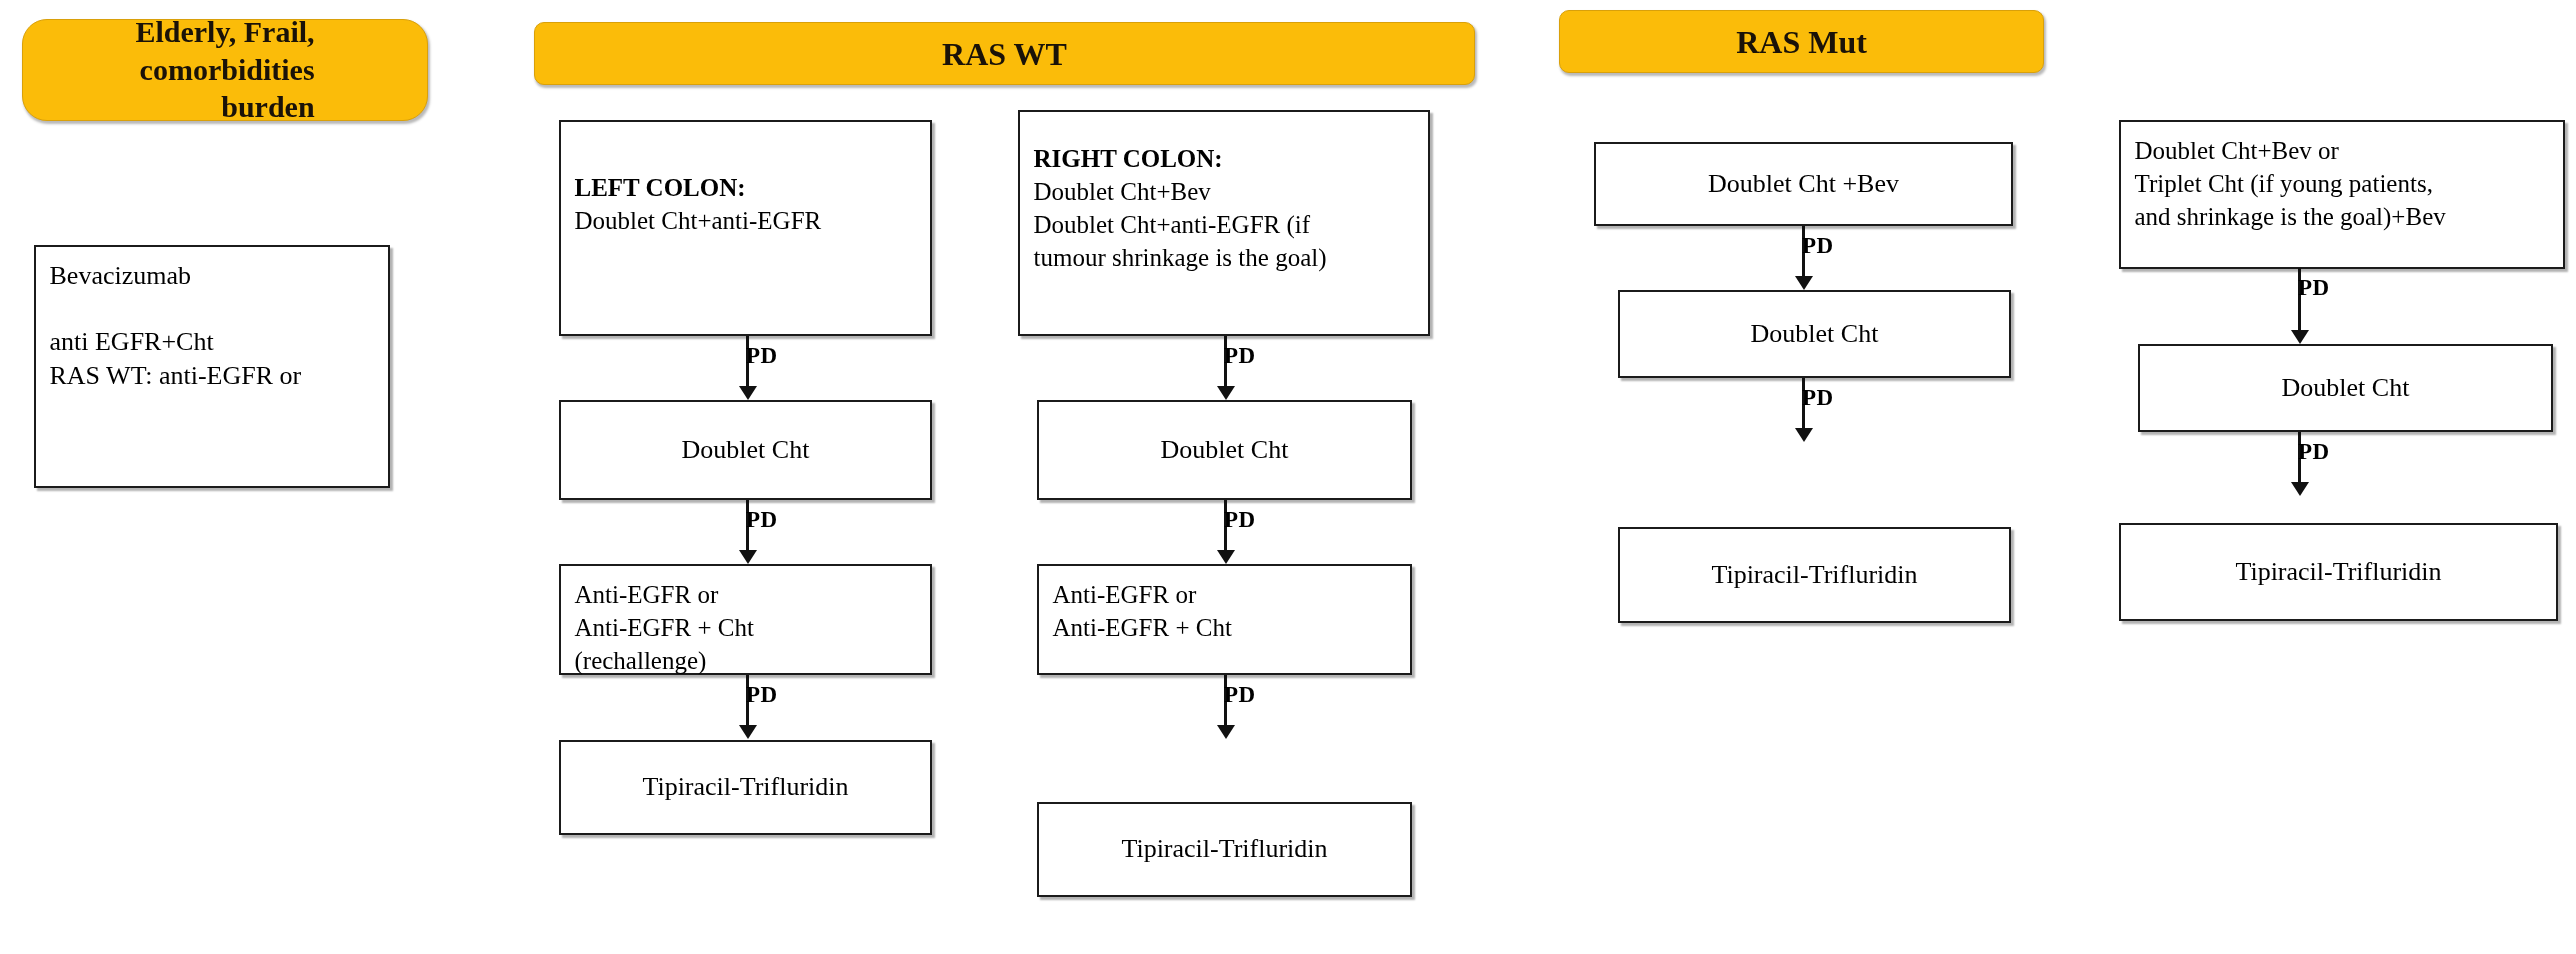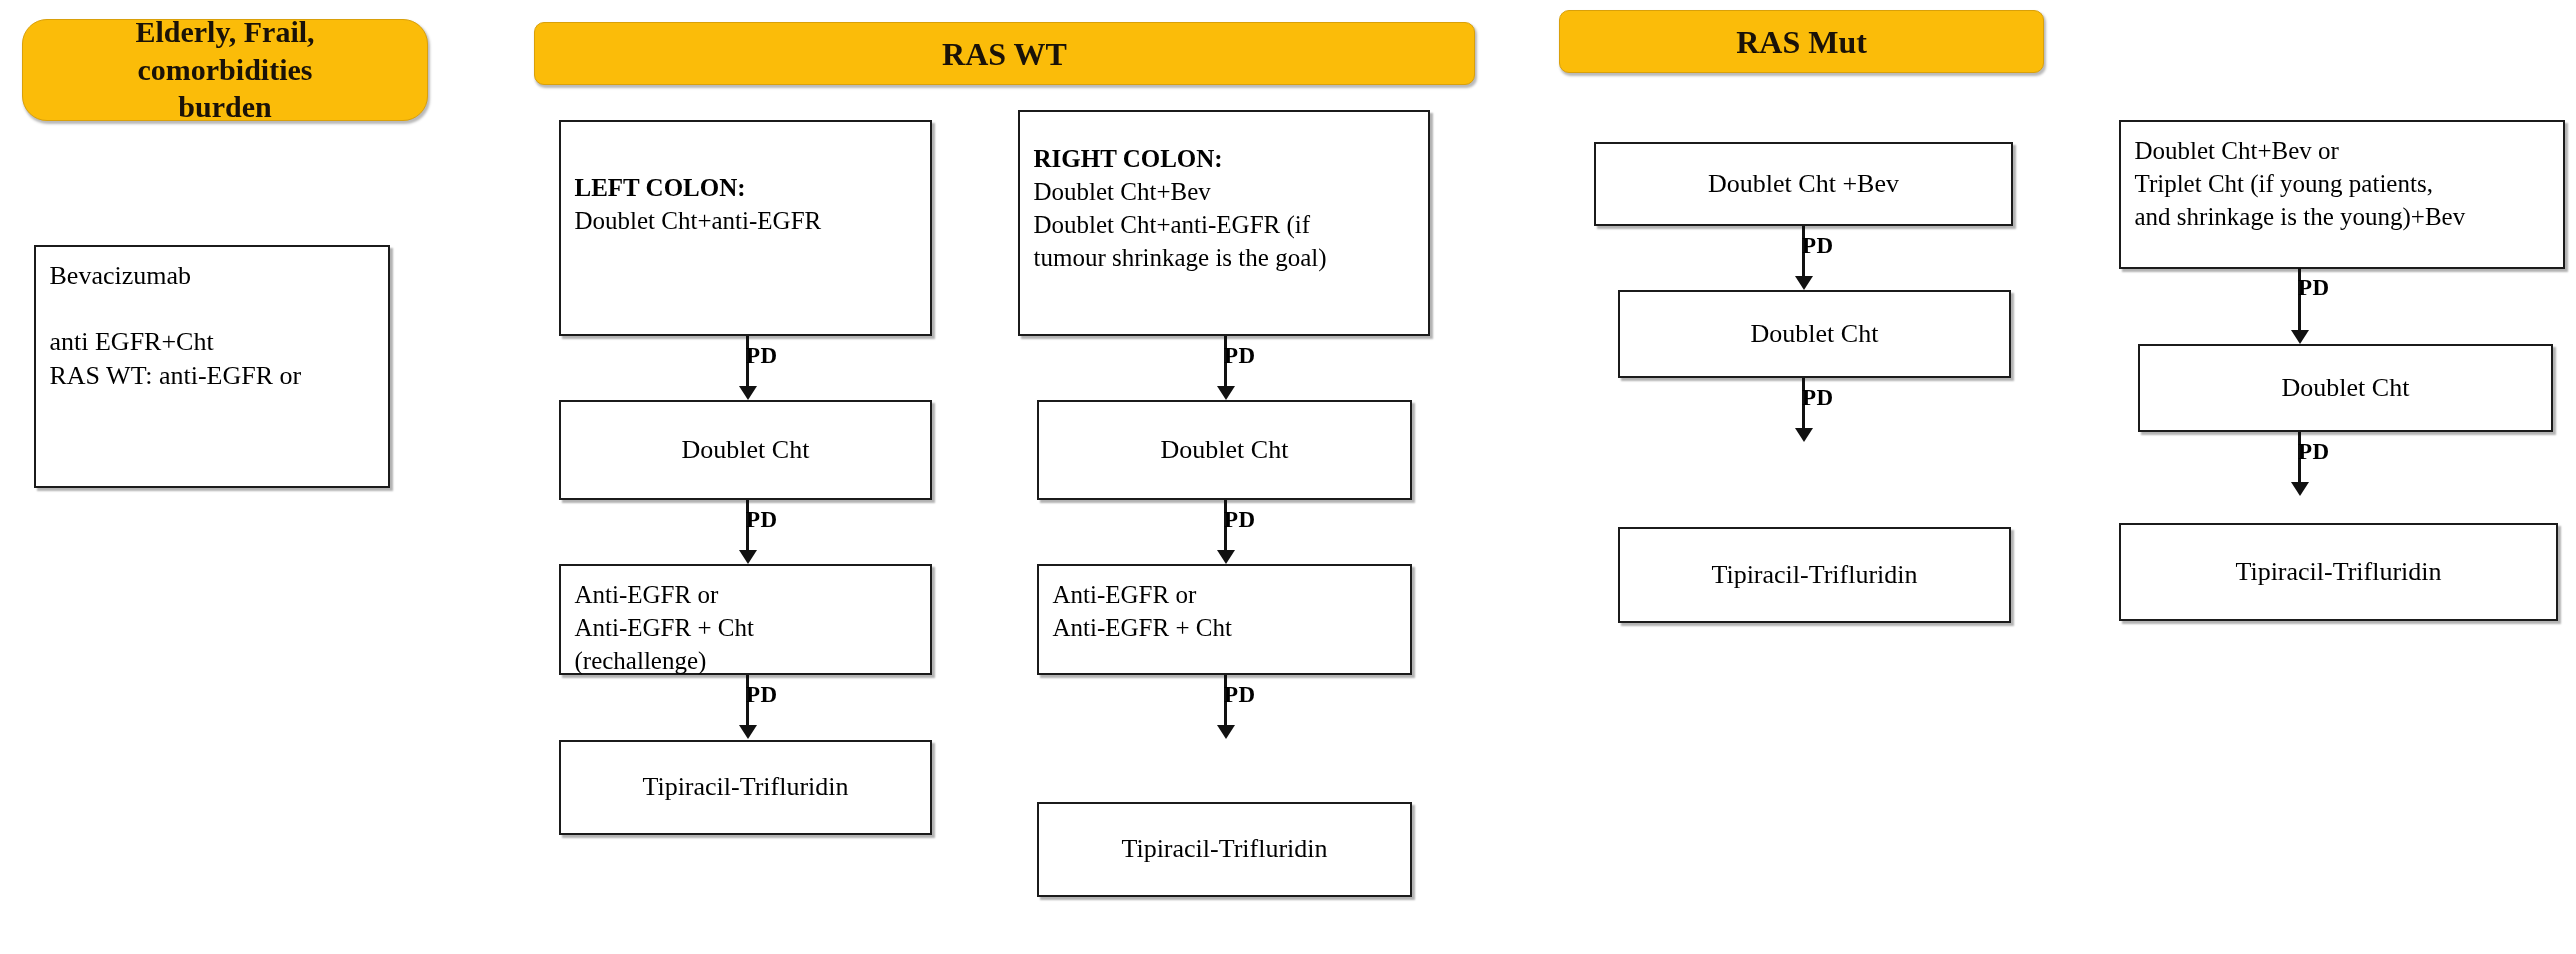--- a/index.html
+++ b/index.html
@@ -23,21 +23,21 @@
     border-radius:10px;
     box-shadow:1.7px 2.5px 2.5px rgba(0,0,0,.28);
     display:flex;
     align-items:center;
     justify-content:center;
     text-align:center;
     font-weight:bold;
     color:#1a1208;
     line-height:1.25;
   }
-  .hdr.tall{border-radius:25px;}
+  .hdr.tall{border-radius:25px;text-align:right;}
 
   
   .box{
     position:absolute;
     background:#ffffff;
     border:2.5px solid #1b1b1b;
     box-shadow:2.5px 2.5px 1.7px rgba(0,0,0,.30);
     box-sizing:border-box;
     display:flex;
     line-height:1.32;
@@ -211,21 +211,21 @@
 
   <div class="box center" style="left:1618px; top:527px; width:393px; height:96px; font-size:26px;">
     <span>Tipiracil-Trifluridin</span>
   </div>
 
 
   <div class="box leftmid pad" style="left:2119px; top:120px; width:446px; height:149px; font-size:25px;">
     <div class="txt">
       <div>Doublet Cht+Bev or</div>
       <div>Triplet Cht (if young patients,</div>
-      <div>and shrinkage is the young)+Bev</div>
+      <div>and shrinkage is the goal)+Bev</div>
     </div>
   </div>
 
   <div class="conn" style="left:2298px; top:268px; height:76px;">
     <div class="stem" style="height:62px;"></div>
     <div class="head" style="top:62px;"></div>
     <div class="pd">PD</div>
   </div>
 
   <div class="box center" style="left:2138px; top:344px; width:415px; height:88px; font-size:26px;">

